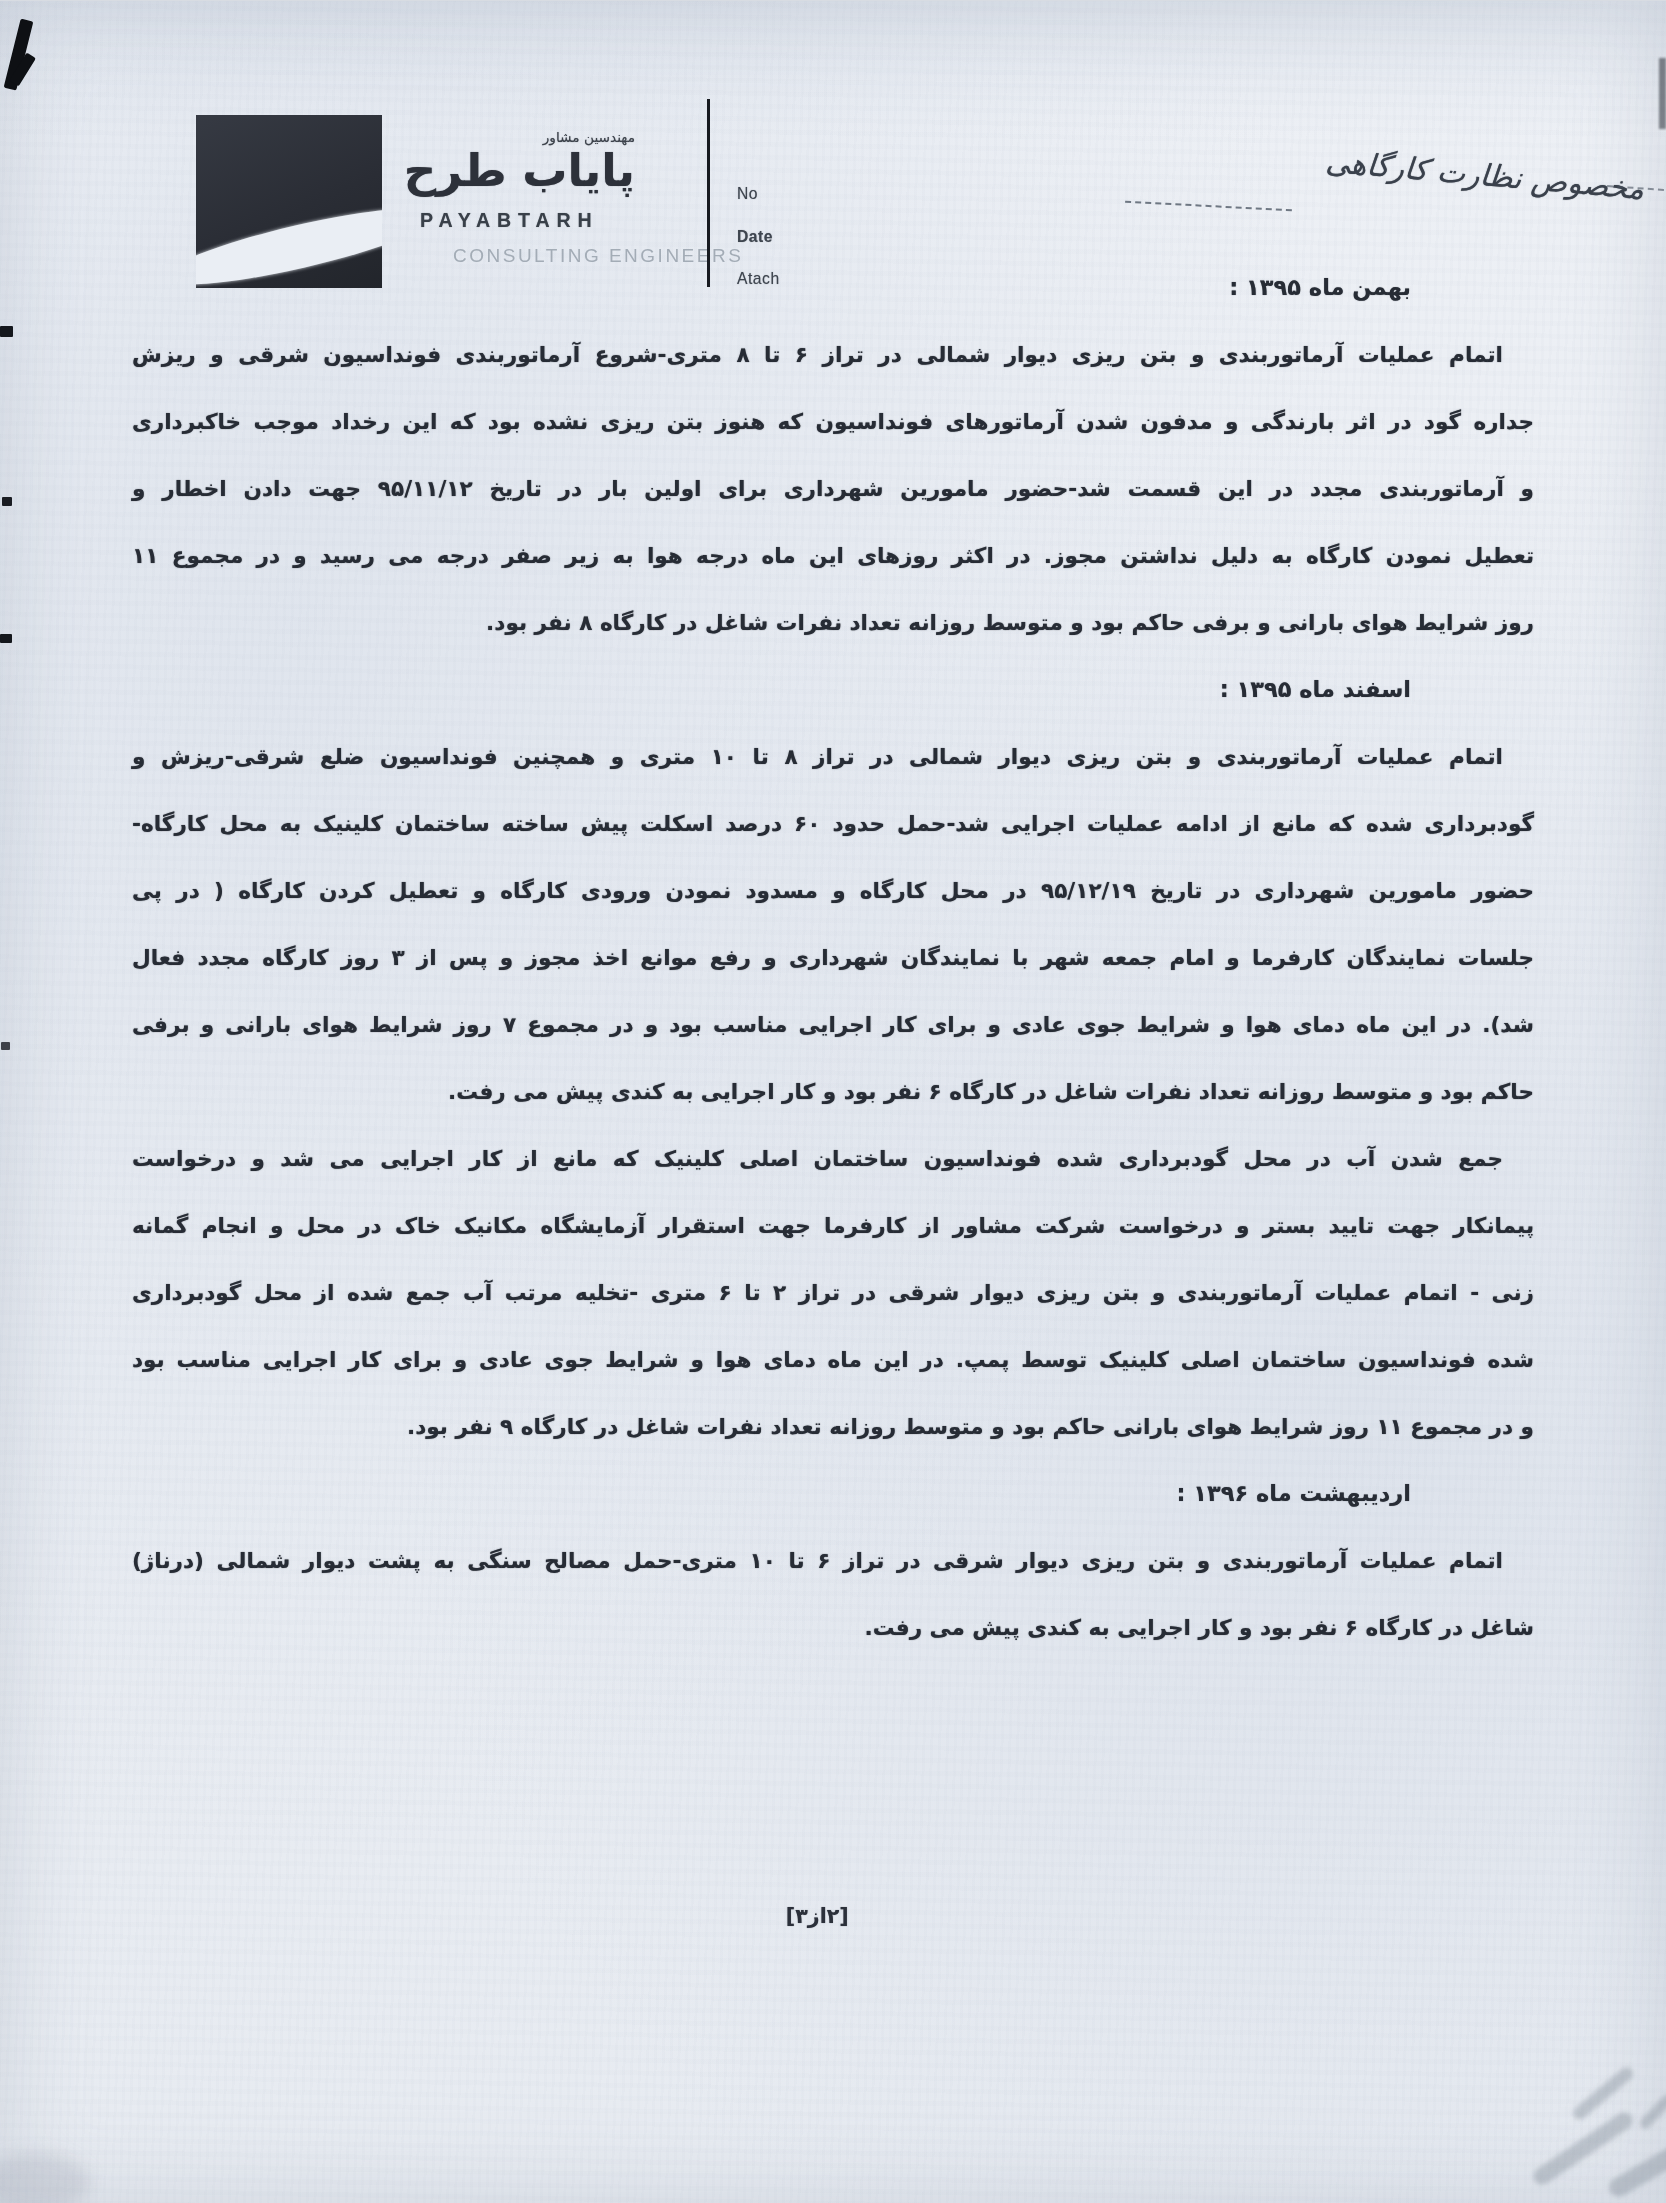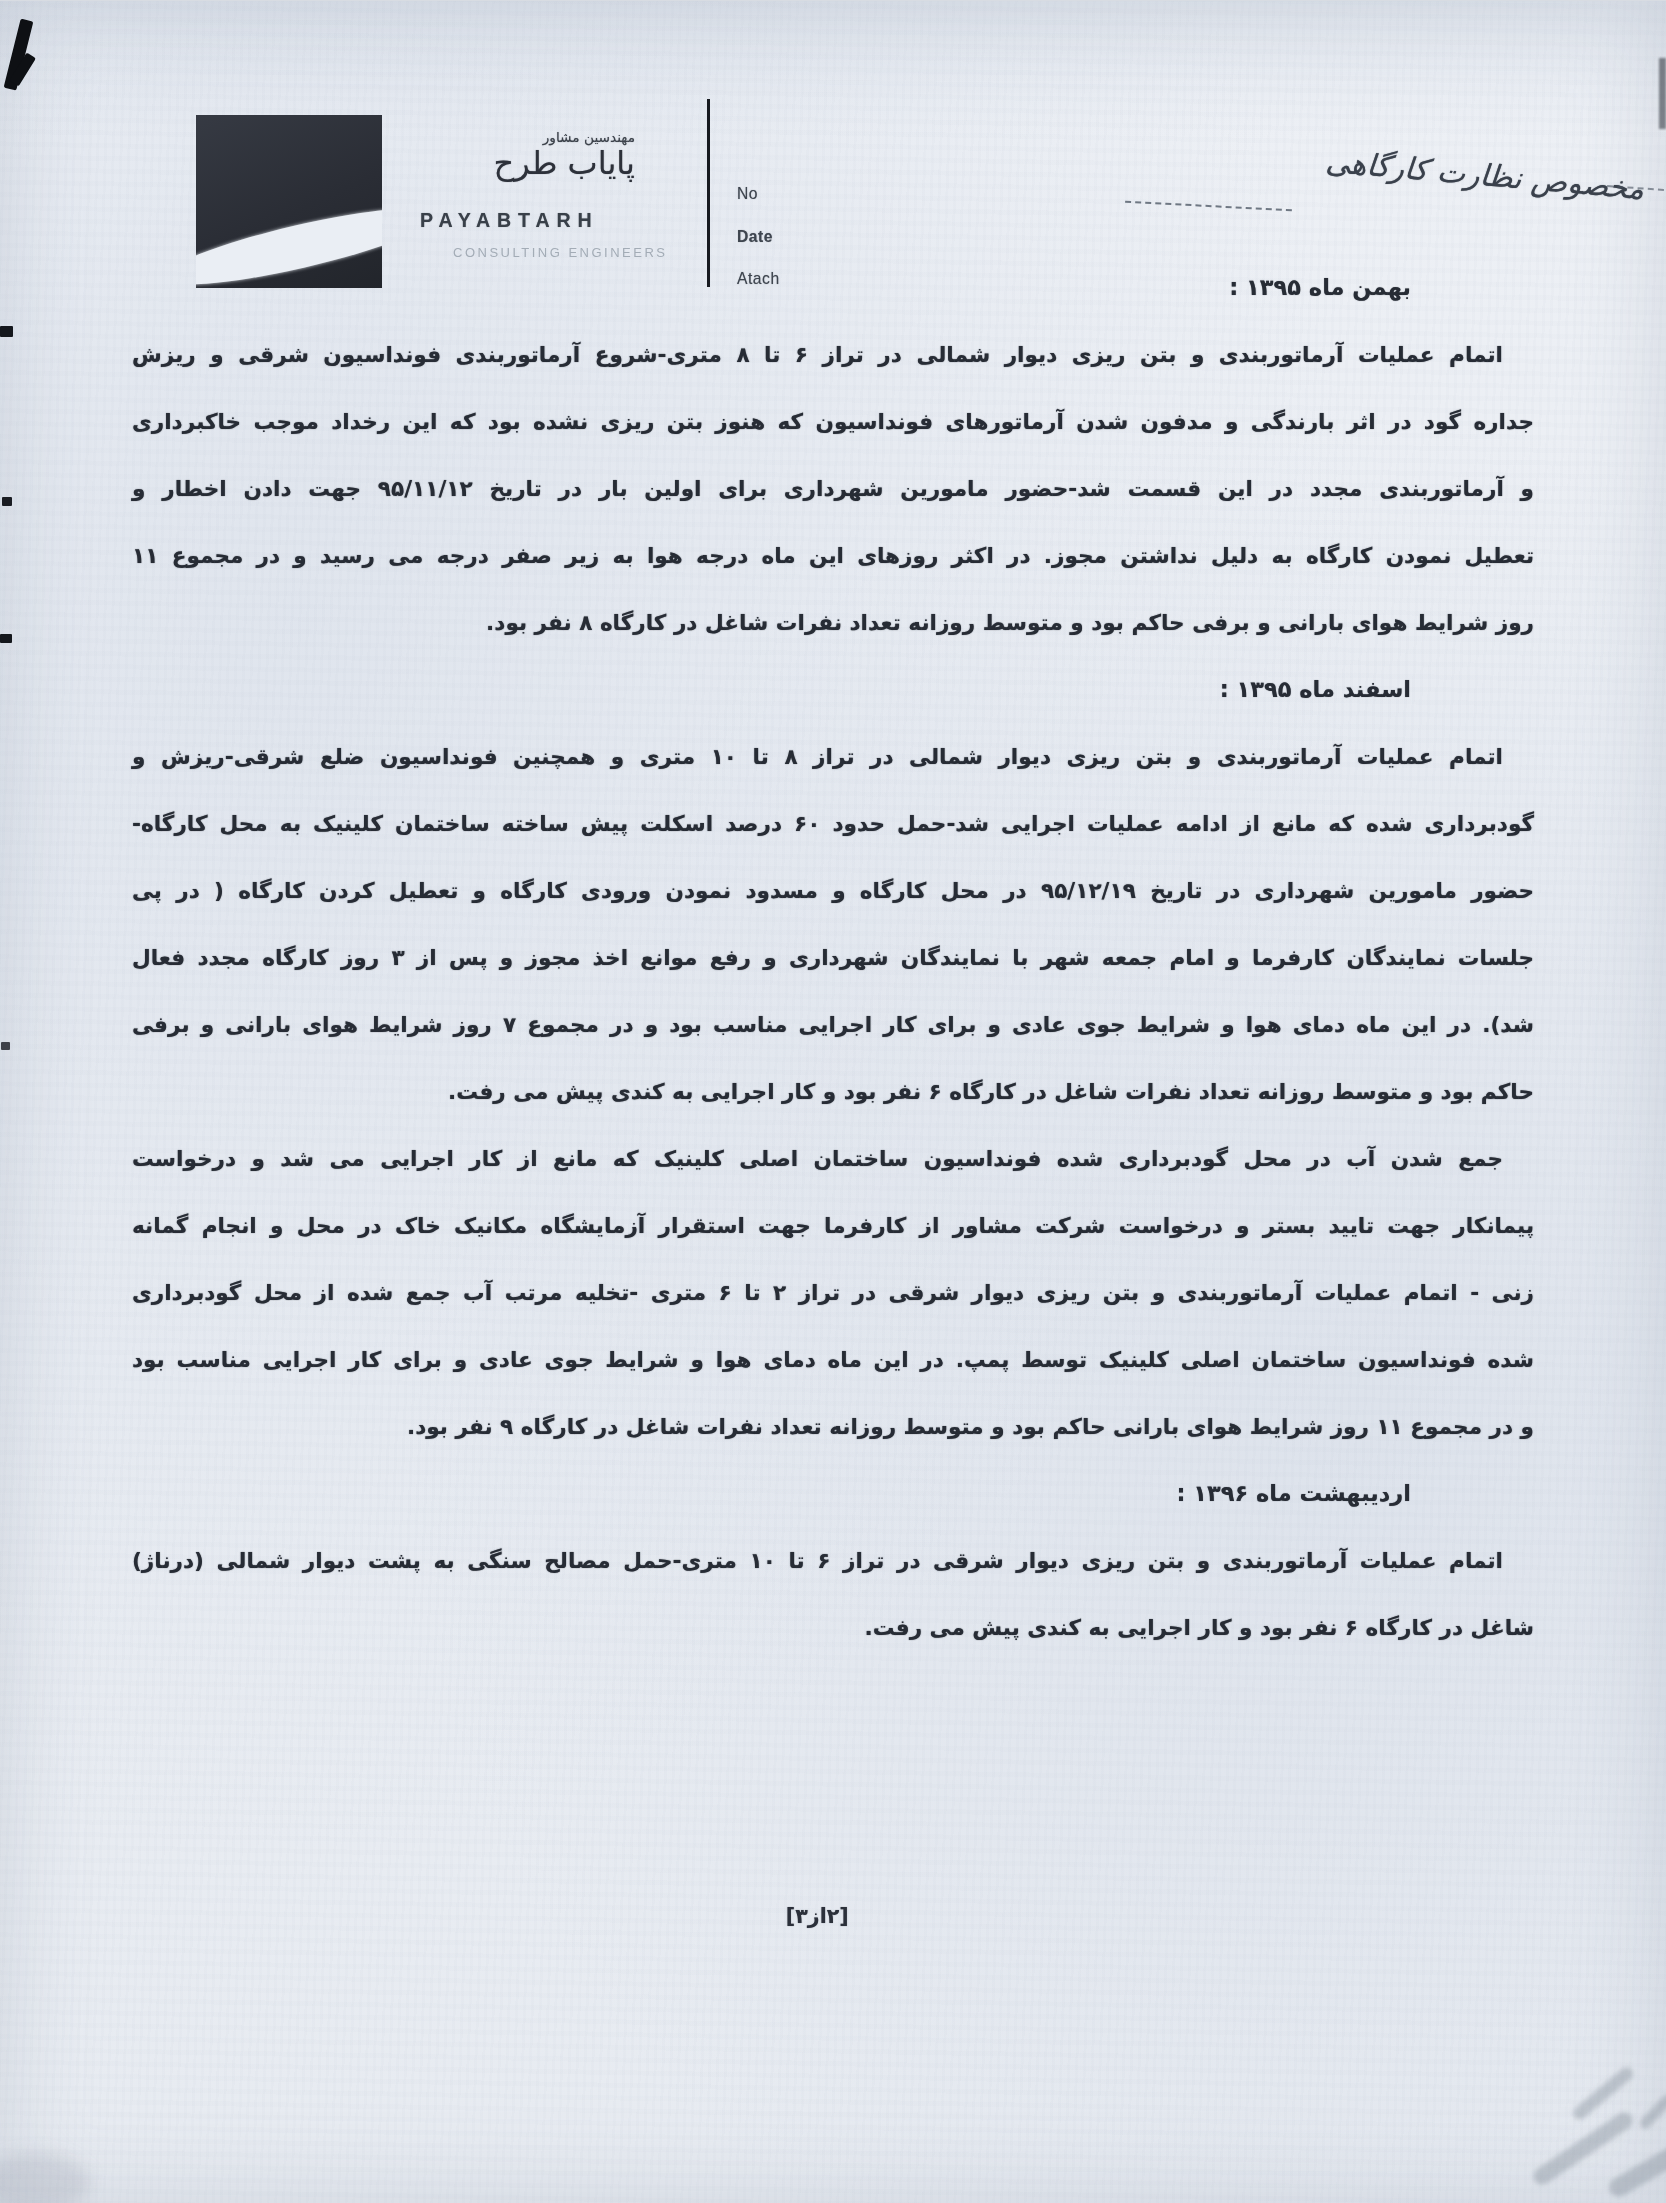--- a/index.html
+++ b/index.html
@@ -31,25 +31,25 @@
     overflow:hidden;
   }
   .logo-swoosh{
     position:absolute;left:-37px;top:110px;width:282px;height:43px;
     background:#eaeef4;border-radius:50%;
     transform:rotate(-13deg);
     box-shadow:0 0 3.9px rgba(234,238,244,.9);
   }
   .lt-tagline{position:absolute;right:1031px;top:128px;font-size:13.7px;color:#3c424b;direction:rtl;white-space:nowrap;
     text-shadow:0 0 1px rgba(60,66,75,.55);}
-  .lt-name{position:absolute;right:1031px;top:143px;font-size:32px;font-weight:normal;color:#2d313a;direction:rtl;white-space:nowrap;
+  .lt-name{position:absolute;right:1031px;top:143px;font-size:45px;font-weight:bold;color:#2d313a;direction:rtl;white-space:nowrap;
     text-shadow:0 0 1px rgba(45,49,58,.6);}
   .lt-en{position:absolute;left:420px;top:208px;font-family:"Liberation Sans",sans-serif;font-size:19.6px;font-weight:bold;
     letter-spacing:6.9px;color:#394049;white-space:nowrap;text-shadow:0 0 1px rgba(57,64,73,.5);}
-  .lt-sub{position:absolute;left:453px;top:244px;font-family:"Liberation Sans",sans-serif;font-size:13px;
+  .lt-sub{position:absolute;left:453px;top:244px;font-family:"Liberation Sans",sans-serif;font-size:19px;
     letter-spacing:2.5px;color:#a3acb6;white-space:nowrap;}
   .v-divider{position:absolute;left:707px;top:98px;width:2.9px;height:188px;background:#171a20;}
   .field-label{position:absolute;left:737px;font-family:"Liberation Sans",sans-serif;font-size:15.7px;color:#3e454f;
     letter-spacing:0.5px;text-shadow:0 0 1px rgba(62,69,79,.55);}
   .f-no{top:184px;} .f-date{top:227px;font-weight:bold;} .f-atach{top:269px;}
 
   .handwritten{
     position:absolute;left:1155px;top:149px;width:490px;
     direction:rtl;text-align:right;
     font-size:30px;font-style:italic;color:#3a414c;

